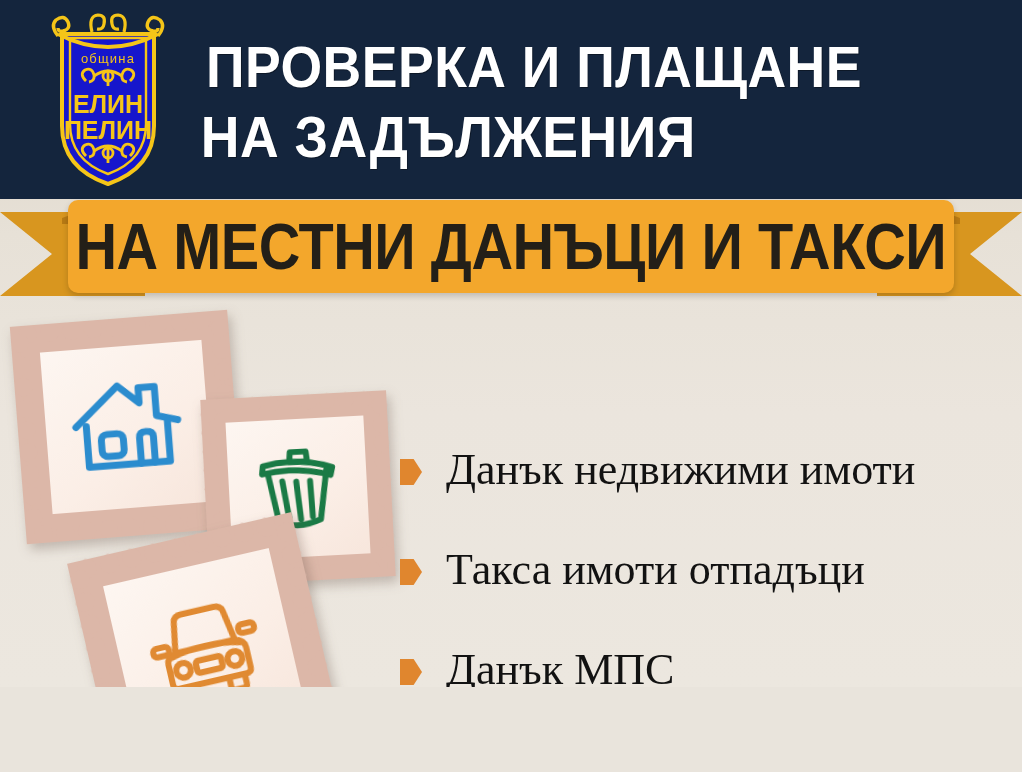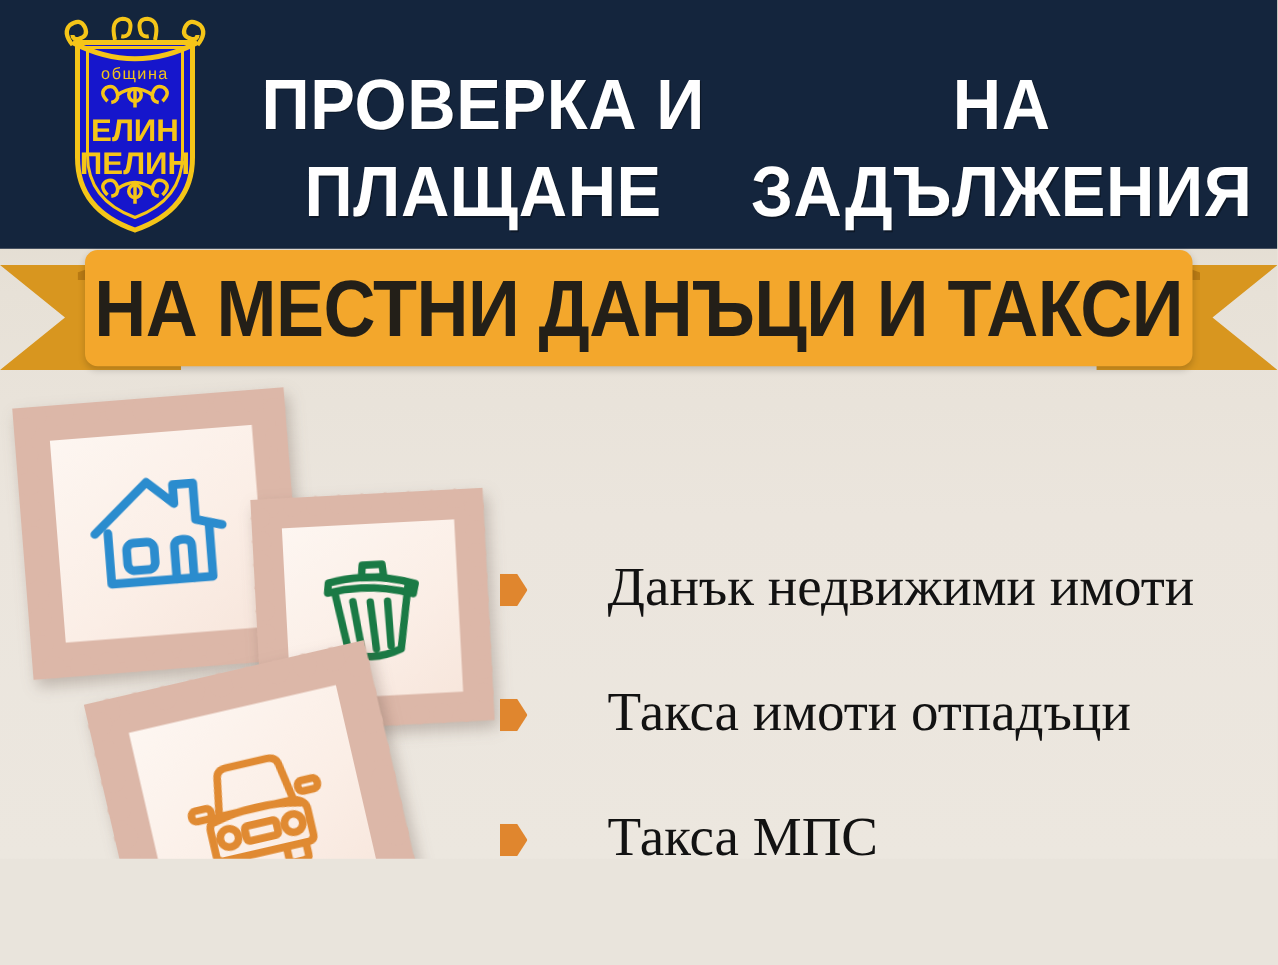--- a/index.html
+++ b/index.html
@@ -17,21 +17,21 @@
   
   .header{
     position:absolute;left:0;top:0;width:1022px;height:199px;
     background:#14253d;
   }
   .crest{
     position:absolute;left:42px;top:8px;width:132px;height:182px;
   }
   .header-title{
     position:absolute;left:185px;top:14px;width:830px;height:175px;
-    display:flex;flex-direction:row;align-items:flex-end;justify-content:center;
+    display:flex;flex-direction:column;align-items:flex-start;justify-content:center;
     color:#ffffff;text-align:center;
     font-family:"Liberation Sans", sans-serif;
     font-weight:bold;
     font-size:57px;line-height:70px;
     letter-spacing:0.5px;
     text-shadow:1px 1px 0 rgba(0,0,0,.35);
   }
   .header-title .l1{display:block;transform:scaleX(.94);}
   .header-title .l2{display:block;transform:scaleX(.94);}
 
@@ -90,21 +90,21 @@
     display:flex;align-items:center;justify-content:center;
   }
   .stamp svg{width:72%;height:72%;overflow:visible;}
 
   #stamp-house{left:18px;top:318px;width:218px;height:218px;transform:rotate(-4.5deg);}
   #stamp-trash{left:205px;top:395px;width:186px;height:186px;transform:rotate(-3deg);}
   #stamp-car  {left:90px;top:535px;width:230px;height:230px;transform:rotate(-13deg);}
 
   
   .list{position:absolute;left:400px;top:420px;width:610px;}
-  .row{display:flex;align-items:center;height:100px;gap:40px;}
+  .row{display:flex;align-items:center;height:100px;}
   .bullet{
     width:22px;height:26px;flex:0 0 22px;margin-right:24px;margin-top:4px;
     background:#e0862e;
     clip-path:polygon(0 0, 62% 0, 100% 50%, 62% 100%, 0 100%);
   }
   .row .txt{
     font-family:"Liberation Serif", serif;
     font-size:44px;line-height:48px;color:#121212;white-space:nowrap;
   }
 </style>
@@ -355,17 +355,17 @@
     <div class="row">
       <div class="bullet"></div>
       <div class="txt">Данък недвижими имоти</div>
     </div>
     <div class="row">
       <div class="bullet"></div>
       <div class="txt">Такса имоти отпадъци</div>
     </div>
     <div class="row">
       <div class="bullet"></div>
-      <div class="txt">Такса МПС</div>
+      <div class="txt">Данък МПС</div>
     </div>
   </div>
 
 </div>
 
 </body></html>

